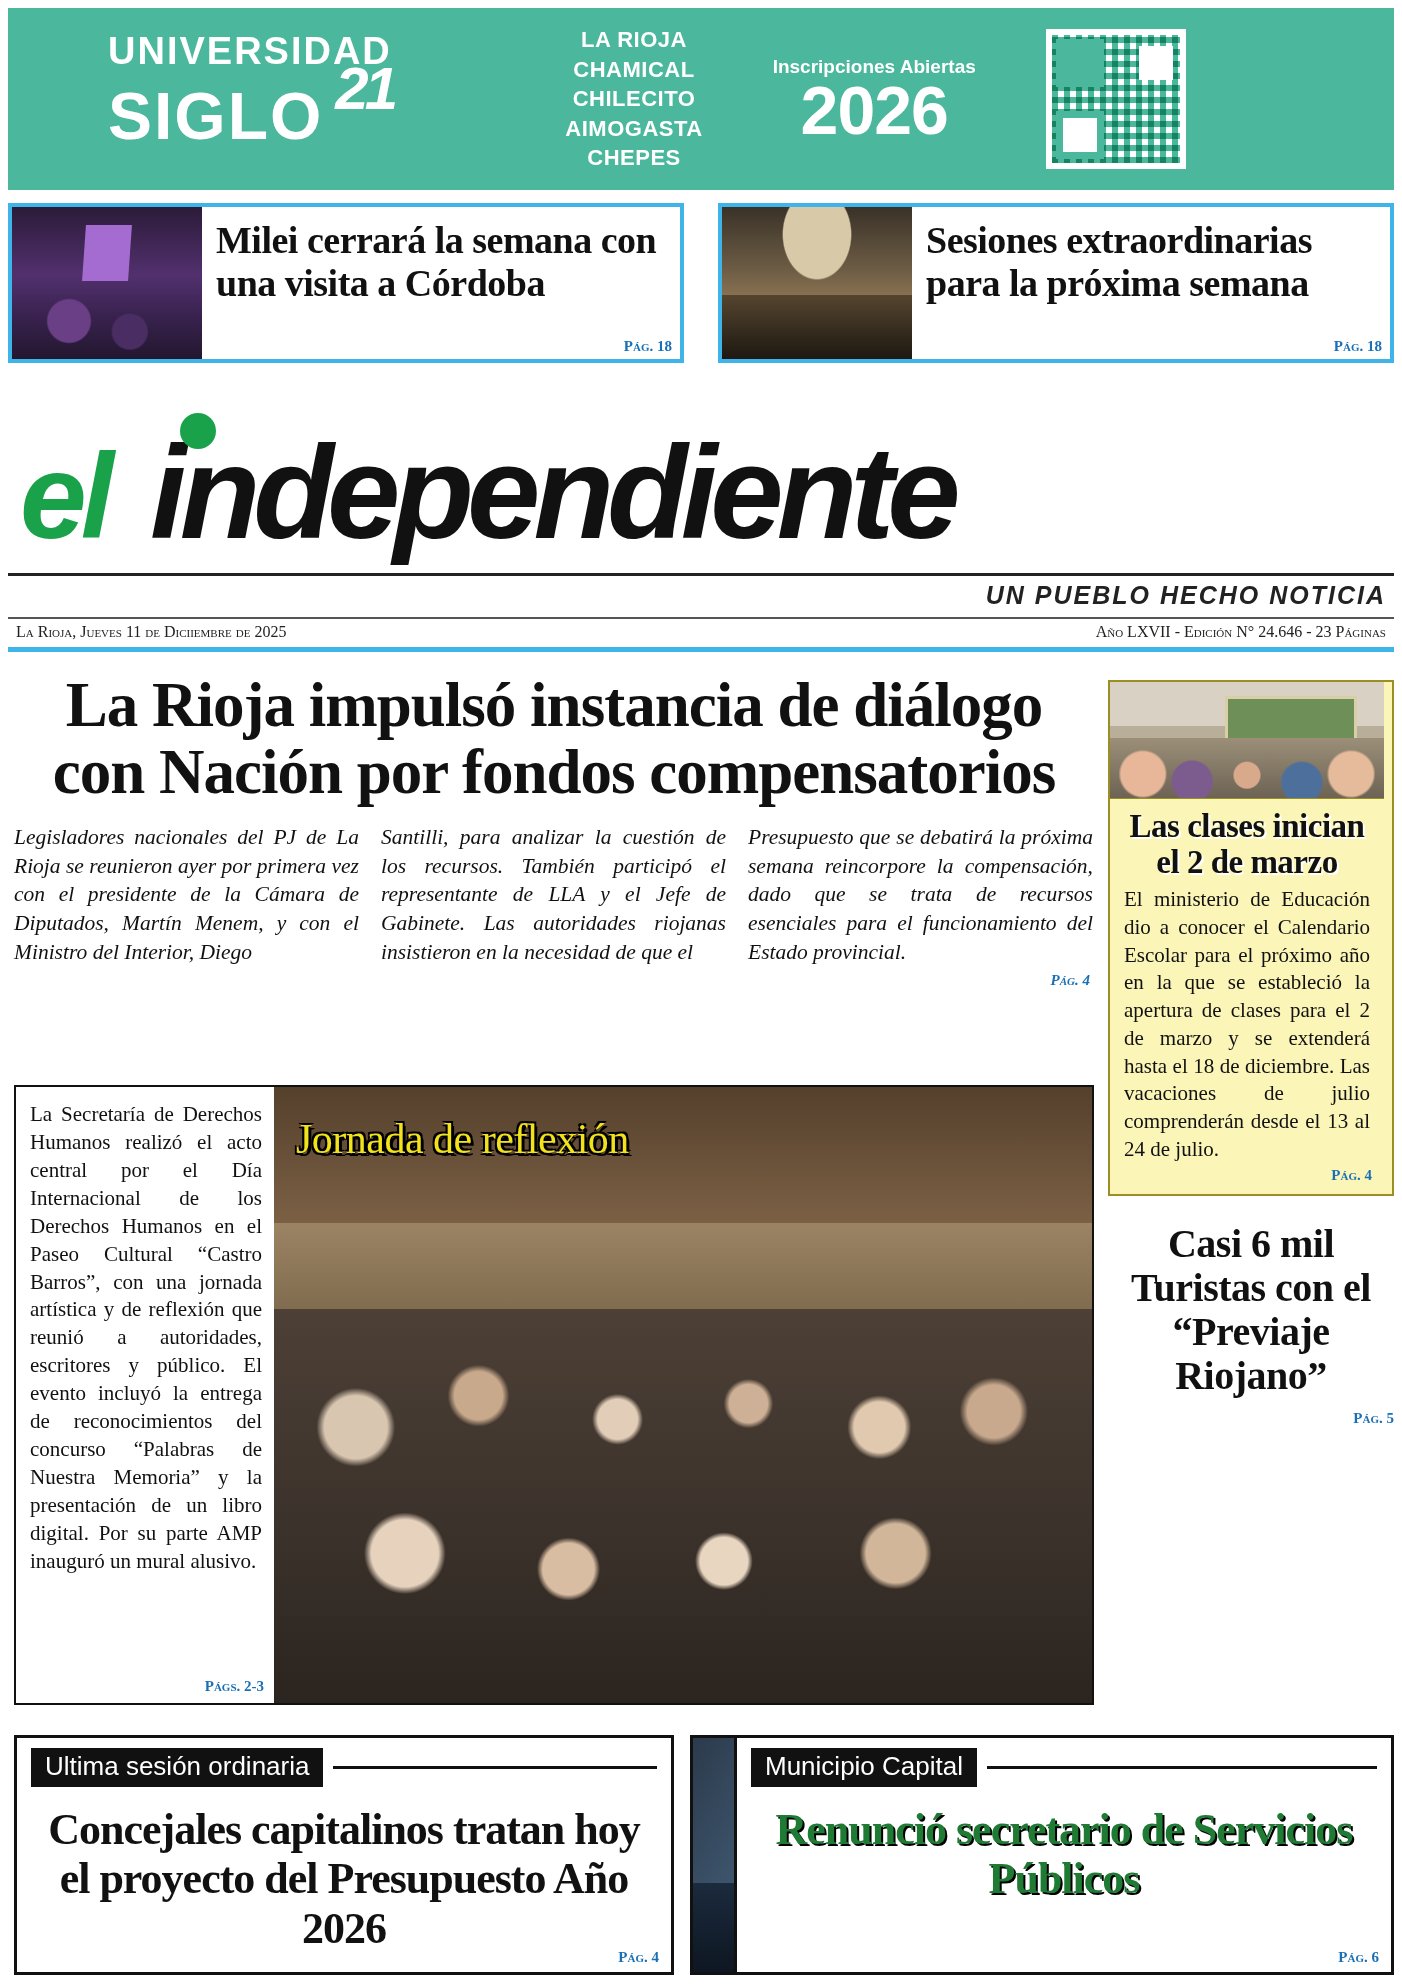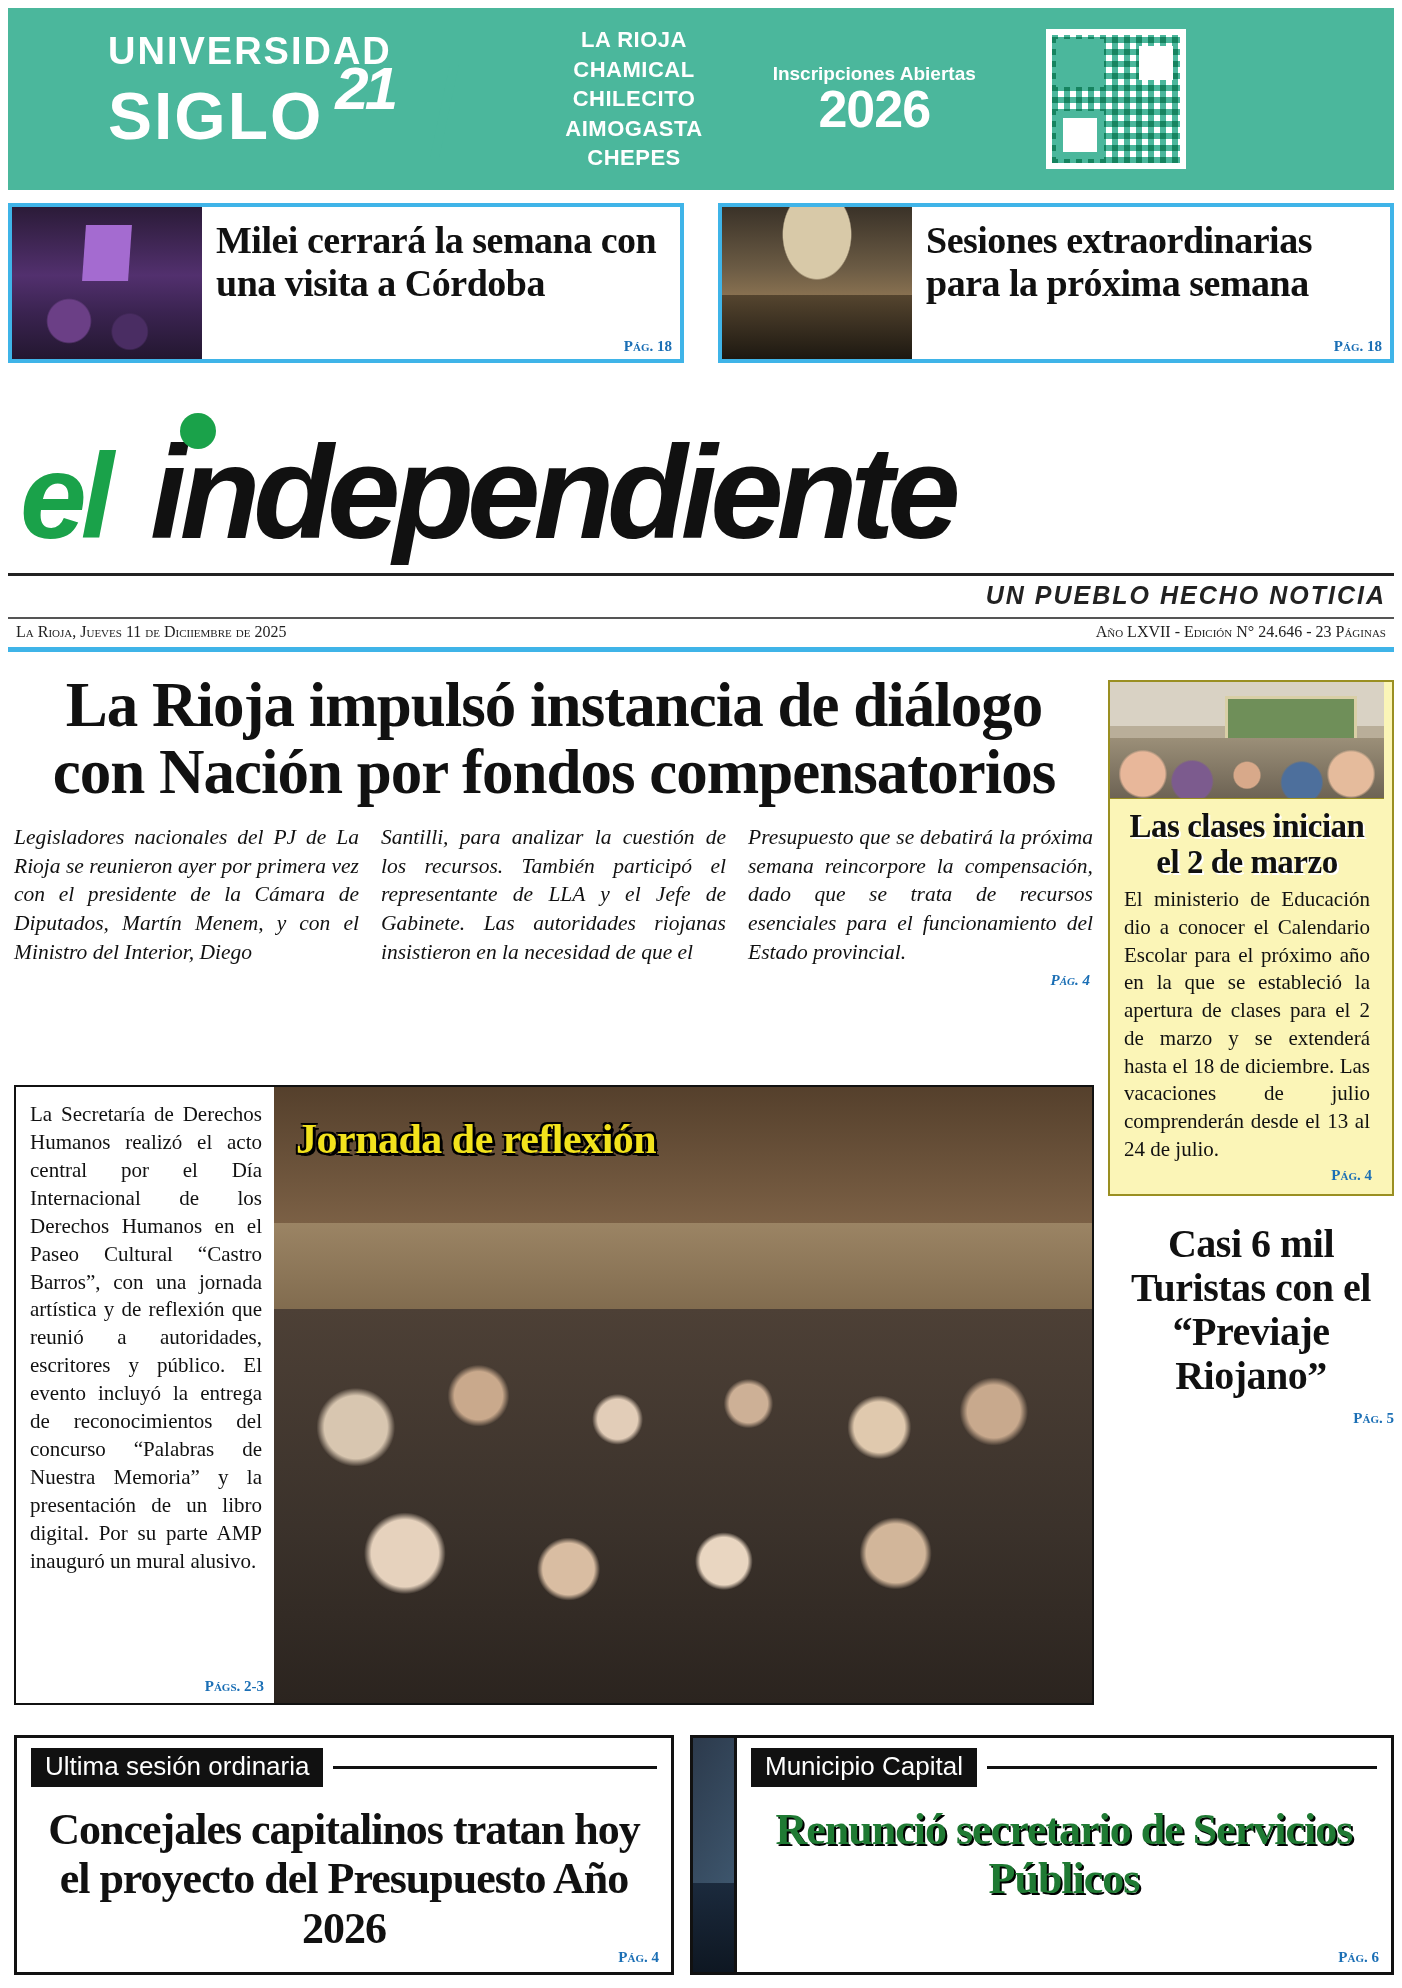--- a/index.html
+++ b/index.html
@@ -82,21 +82,21 @@
   .ad-year {
     margin-left: 70px;
     color: #fff;
     text-align: center;
   }
   .ad-year .insc {
     font-size: 19px;
     font-weight: bold;
   }
   .ad-year .yr {
-    font-size: 52px;
+    font-size: 68px;
     font-weight: bold;
     line-height: 0.95;
     letter-spacing: -1px;
   }
   .ad-qr {
     margin-left: 70px;
     width: 128px; height: 128px;
     background:
       repeating-linear-gradient(90deg, #4bb79c 0 6px, #fff 6px 12px),
       repeating-linear-gradient(0deg, #4bb79c 0 6px, #fff 6px 12px);
@@ -376,21 +376,21 @@
       radial-gradient(circle at 16% 62%, #e6d2bd 0 4.6%, transparent 5.6%),
       radial-gradient(circle at 36% 66%, #d9bda2 0 4.4%, transparent 5.4%),
       radial-gradient(circle at 55% 64%, #e9d6c1 0 4.6%, transparent 5.6%),
       radial-gradient(circle at 76% 62%, #d2b69a 0 4.4%, transparent 5.4%),
       linear-gradient(#4d4036 0%, #3b322b 55%, #2b241f 100%);
   }
   .story-photo .banner {
     position: absolute;
     left: 22px; top: 28px;
     font-family: "Liberation Serif", serif;
-    font-weight: bold;
+    font-weight: normal;
     font-size: 42px;
     color: #f2e21c;
     text-shadow: 3px 3px 0 #000, -2px -2px 0 #000, 2px -2px 0 #000, -2px 2px 0 #000;
     letter-spacing: -0.5px;
   }
 
   
   .right-col {
     position: absolute;
     left: 1108px; top: 680px;

